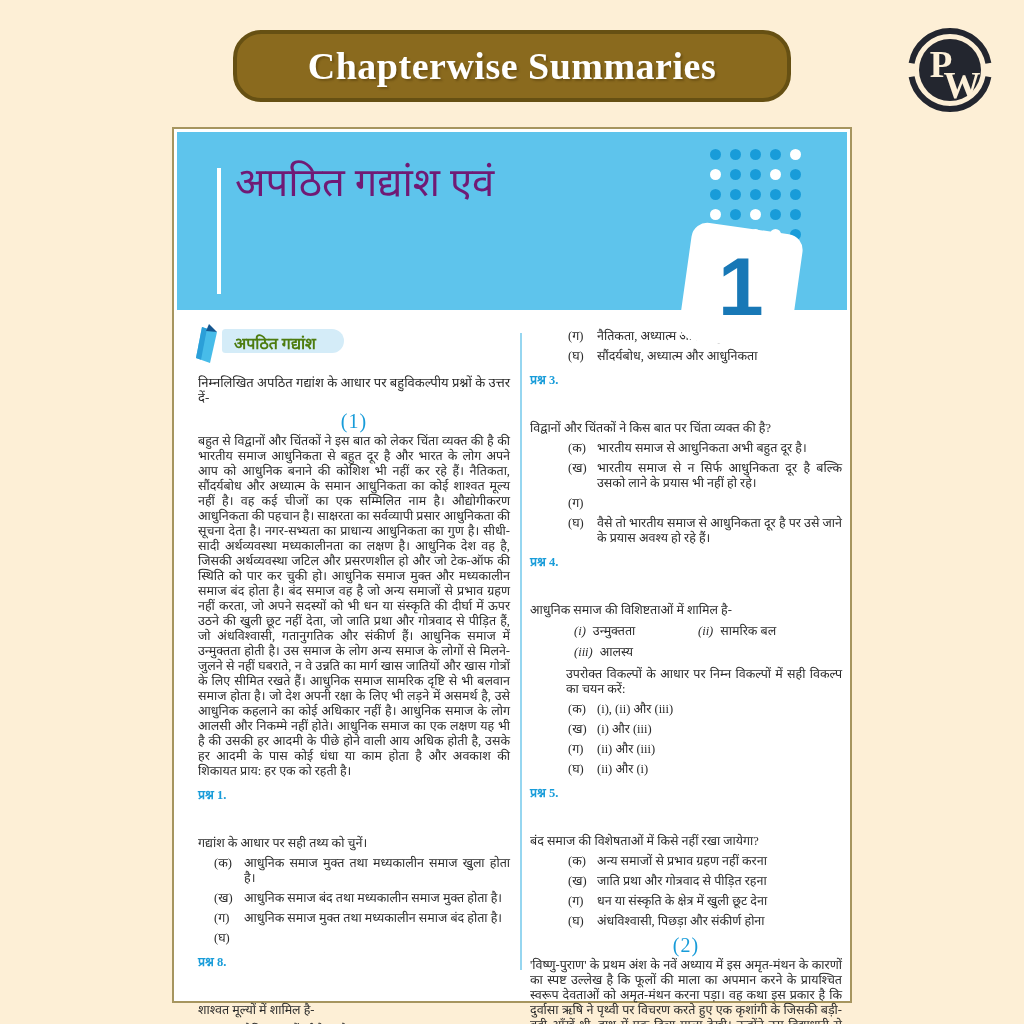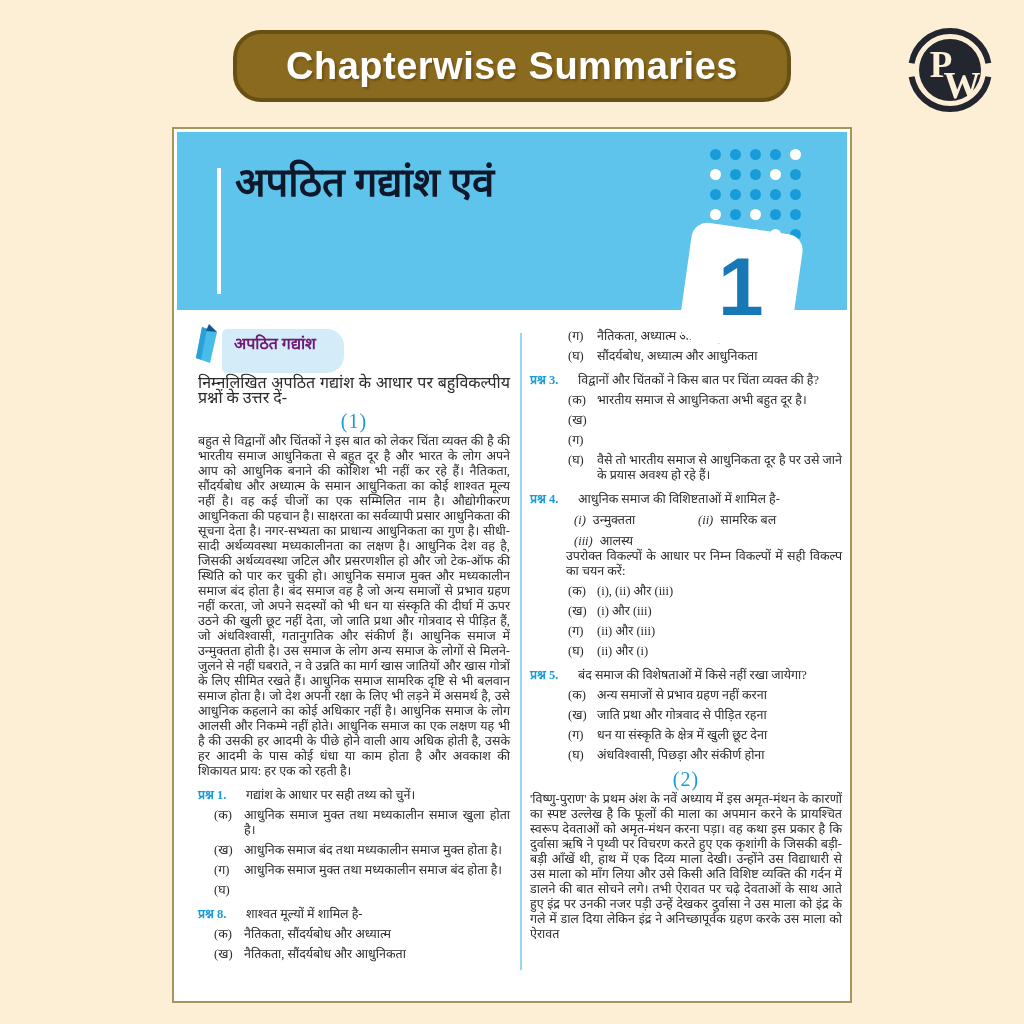--- a/index.html
+++ b/index.html
@@ -14,37 +14,37 @@
     position:relative; overflow:hidden; background:var(--background);
     font-family:"Liberation Serif","DejaVu Serif",serif; color:var(--text-dark);
   }
   
   .banner{
     position:absolute; left:233px; top:30px; width:558px; height:72px;
     background:var(--banner-fill); border:4px solid var(--banner-border);
     border-radius:28px; display:flex; align-items:center; justify-content:center;
   }
   .banner-title{
-    color:#fff; font-family:Liberation Sans, sans-serif;
+    color:#fff; font-family:Liberation Serif, serif;
     font-weight:bold; font-size:38px; letter-spacing:.5px;
     text-shadow:2px 2px 2px rgba(60,40,0,.35);
   }
   
   .pw-logo{position:absolute; left:905px; top:25px; width:90px; height:90px;}
   
   .page{
     position:absolute; left:172px; top:127px; width:680px; height:876px;
     background:#fff; border:2px solid var(--page-border);
   }
   
   .band{position:absolute; left:3px; top:3px; right:3px; height:178px; background:var(--band-blue);}
   .accent-bar{position:absolute; left:40px; top:36px; width:4px; height:126px; background:#fff;}
   .chapter-title{
-    position:absolute; left:58px; top:18px; font-size:40px; font-weight:bold;
-    color:#0f172a; line-height:66px; white-space:nowrap;
+    position:absolute; left:58px; top:18px; font-size:40px; font-weight:normal;
+    color:#701a75; line-height:66px; white-space:nowrap;
   }
   .dots-pattern{position:absolute; left:528px; top:12px; z-index:1;}
   .dot-row{display:flex; height:20px; align-items:center;}
   .dot{width:11px; height:11px; border-radius:50%; margin:0 4.5px;}
   .dot-b{background:var(--dot-blue);} .dot-w{background:#fff;}
   .chapter-card{
     position:absolute; left:508px; top:96px; width:112px; height:118px;
     background:#fff; border-radius:16px; transform:rotate(8deg); z-index:3;
     display:flex; align-items:center; justify-content:center;
   }
@@ -56,46 +56,46 @@
   
   .col-divider{position:absolute; left:346px; top:204px; width:2px; height:637px; background:var(--divider-blue);}
   .col{position:absolute; width:312px; font-size:12.5px; line-height:15px; color:var(--text-dark);}
   .col-left{left:24px; top:200px;}
   .col-right{left:356px; top:198px;}
   
   .section-head{position:relative; padding-left:24px; margin-bottom:10px; height:36px;}
   .section-icon{position:absolute; left:-2px; top:-5px; width:24px; height:40px;}
   .section-pill{
     display:inline-block; background:var(--section-pill-bg);
-    border-radius:5px 17px 17px 5px; padding:6px 28px 20px 12px;
-    font-weight:bold; font-size:16px; color:#701a75; line-height:18px;
-  }
-  .intro{ text-align:justify; font-size:16px; }
+    border-radius:5px 17px 17px 5px; padding:6px 28px 0 12px;
+    font-weight:bold; font-size:16px; color:#4d7c0f; line-height:18px;
+  }
+  .intro{ text-align:justify; font-size:13px; }
   .passage-num{
     text-align:center; color:var(--accent-blue); font-size:20px;
     margin:9px 0 5px; letter-spacing:1px;
   }
   .passage{text-align:justify;}
   
   .question{margin-top:9px;}
-  .q-first{display:flex;}
+  .q-first{display:flex;flex-direction:column;}
   .q-label{flex:0 0 48px; color:var(--accent-blue); font-weight:bold;}
   .q-text{flex:1; text-align:justify;font-family:Liberation Serif, serif;}
   .opts{margin-top:2px;}
   .col-left .opt{margin-left:16px;}
   .col-left .opt-key{flex:0 0 30px;}
   .col-right .opt{margin-left:38px;}
   .col-right .opt-key{flex:0 0 29px;}
   .opt{display:flex; margin-top:5px;}
   .opt-text{flex:1; text-align:justify;}
   .ritems{display:flex; margin-left:44px; margin-top:6px;}
   .ritem{display:flex;}
   .ritem-1{width:124px;}
   .ritem .rkey{font-style:italic; margin-right:7px;}
-  .q-note{margin-left:36px; text-align:justify;}
+  .q-note{margin-left:36px; margin-top:7px; text-align:justify;}
 </style>
 </head>
 <body>
 
 <div class="banner">
   <span class="banner-title">Chapterwise Summaries</span>
 </div>
 
 <svg class="pw-logo" viewBox="0 0 90 90" aria-hidden="true">
   <path d="M 6.6 38.2 A 39 39 0 0 1 83.4 38.2" fill="none" stroke="#23262f" stroke-width="6"></path>
@@ -239,20 +239,21 @@
         <span class="q-label">प्रश्न 3.</span>
         <span class="q-text">विद्वानों और चिंतकों ने किस बात पर चिंता व्यक्त की है?</span>
       </div>
       <div class="opts">
         <div class="opt">
           <span class="opt-key">(क)</span>
           <span class="opt-text">भारतीय समाज से आधुनिकता अभी बहुत दूर है।</span>
         </div>
         <div class="opt">
           <span class="opt-key">(ख)</span>
+          <span class="opt-text">भारतीय समाज से न सिर्फ आधुनिकता दूर है बल्कि उसको लाने के प्रयास भी नहीं हो रहे।</span>
         </div>
         <div class="opt">
           <span class="opt-key">(ग)</span>
         </div>
         <div class="opt">
           <span class="opt-key">(घ)</span>
           <span class="opt-text">वैसे तो भारतीय समाज से आधुनिकता दूर है पर उसे जाने के प्रयास अवश्य हो रहे हैं।</span>
         </div>
       </div>
     </div>

